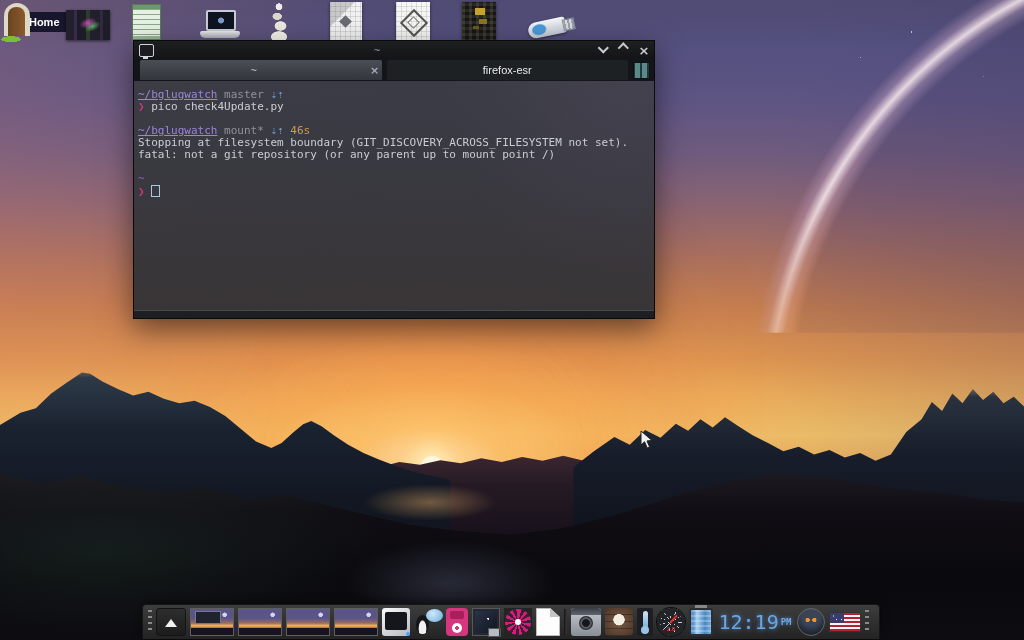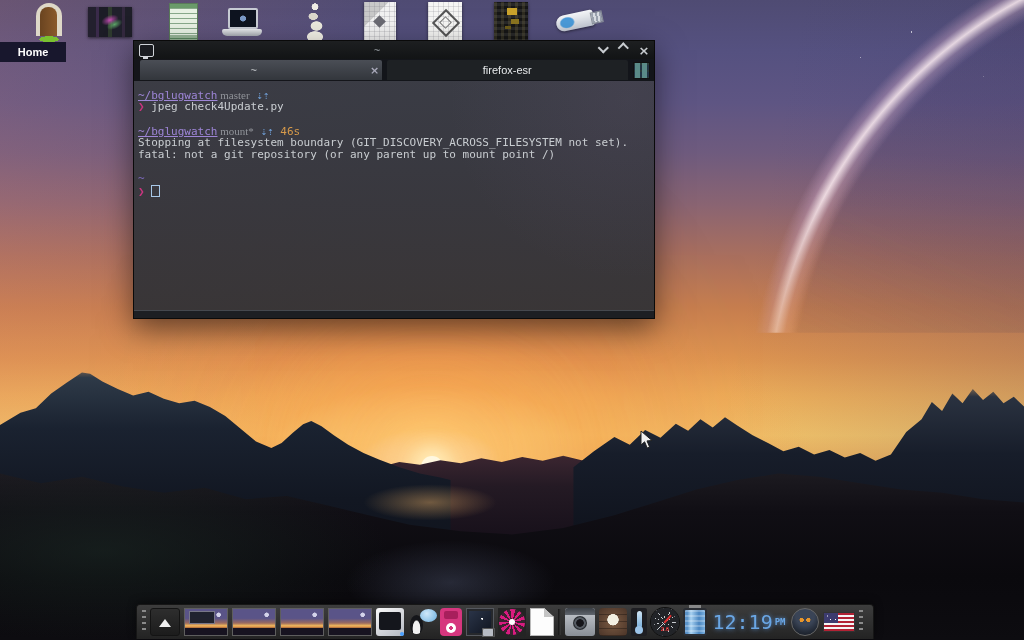--- a/index.html
+++ b/index.html
@@ -47,21 +47,21 @@
       linear-gradient(180deg,#1c1a20 74%,#100e14 80%,#0a090d 90%,#0d0c10 100%);
     clip-path:polygon(0% 74%,4% 75.5%,8% 74.5%,12% 76%,16% 77%,20% 76.2%,24% 78%,28% 77.5%,32% 79%,36% 80.5%,40% 82%,45% 83%,50% 83.5%,55% 82.5%,60% 80.5%,64% 78.5%,68% 76.5%,72% 75%,76% 74%,80% 74.5%,84% 75.5%,88% 76.5%,92% 77%,96% 78%,100% 78.5%,100% 100%,0% 100%);}
   .ground-glow{
     background:
       radial-gradient(ellipse 95px 26px at 42% 78.5%, rgba(255,190,110,.4), transparent 70%),
       radial-gradient(ellipse 150px 60px at 44% 91%, rgba(140,155,200,.22), transparent 70%),
       radial-gradient(ellipse 90px 40px at 46% 99%, rgba(165,170,200,.18), transparent 70%);}
 
   
   .dgrid{position:absolute;left:0;top:2px;display:flex;z-index:20;}
-  .dcell{width:66px;display:flex;flex-direction:column;align-items:flex-end;}
+  .dcell{width:66px;display:flex;flex-direction:row;align-items:center;}
   .dicon{height:40px;display:block;position:relative;}
   .dlabel{margin-top:0;width:100%;box-sizing:border-box;background:rgba(12,14,34,.88);
     color:#fff;font:bold 11px "Liberation Sans",sans-serif;text-align:center;padding:4px 0;}
 
   .kind-door{width:34px;height:40px;
     background:radial-gradient(ellipse 16px 5px at 50% 93%, #7ac030 0 60%, transparent 61%);}
   .kind-door::before{content:"";position:absolute;left:4px;top:1px;width:26px;height:33px;
     background:#ded8c8;border-radius:13px 13px 0 0;}
   .kind-door::after{content:"";position:absolute;left:8px;top:5px;width:17px;height:29px;
     background:linear-gradient(90deg,#6a4420,#8a5a2c);border-radius:8px 8px 0 0;}
@@ -151,27 +151,27 @@
       linear-gradient(90deg,transparent 0 1px, #5a8a88 1px 6px, transparent 6px 8px, #5a8a88 8px 13px, transparent 13px),
       linear-gradient(0deg,transparent 0 1px, #234 1px 6px, transparent 6px 8px, #234 8px 13px, transparent 13px);
     background-blend-mode:normal;border:1px solid #111;background-color:#2a3a3a;}
   .term-body{flex:1;overflow:hidden;position:relative;
     background:
       radial-gradient(circle 300px at 95% 8%, rgba(130,105,150,.12), transparent 60%),
       linear-gradient(180deg, rgba(56,58,64,.93), rgba(46,48,53,.93));
     padding:8px 4px 0 4px;}
   .term-footer{height:7px;flex:none;background:#1d1f23;border-top:1px solid #45484e;}
   .tline{height:12px;font:11px/12px "DejaVu Sans Mono",monospace;white-space:pre;}
-  .c-violet{color:var(--c-violet);text-decoration:underline;} .c-gray{color:var(--c-gray);font-family:Liberation Serif, serif;} .c-blue{color:var(--c-blue);}
+  .c-violet{color:var(--c-violet);text-decoration:underline;} .c-gray{color:var(--c-gray);} .c-blue{color:var(--c-blue);}
   .c-magenta{color:var(--c-magenta);} .c-orange{color:var(--c-orange);text-align:right;} .c-fg{color:var(--c-fg);}
   .c-dim{color:var(--c-dim);}
   .c-cursor{display:inline-block;width:7px;height:10px;border:1px solid var(--c-cursor);vertical-align:-2px;}
 
   
-  .dock{position:absolute;left:136px;top:604px;width:738px;height:35px;z-index:40;
+  .dock{position:absolute;left:142px;top:604px;width:738px;height:35px;z-index:40;
     box-sizing:border-box;display:flex;align-items:center;gap:4px;padding:0 5px;
     background:linear-gradient(#3d3d3d,#232323);border:1px solid #161616;border-bottom:none;
     border-radius:4px 4px 0 0;box-shadow:0 -2px 8px rgba(0,0,0,.4);}
   .ditem{position:relative;flex:none;width:28px;height:28px;}
   .k-handle{width:4px;height:24px;background:repeating-linear-gradient(180deg,#8a8a8a 0 2px,transparent 2px 6px);}
   .k-uparrow{width:30px;height:28px;background:linear-gradient(#2e2e2e,#1c1c1c);
     border:1px solid #141414;border-radius:3px;box-sizing:border-box;}
   .k-uparrow::before{content:"";position:absolute;left:8px;top:10px;width:0;height:0;
     border-left:6px solid transparent;border-right:6px solid transparent;border-bottom:8px solid #f0f0f0;}
   .k-workspace{width:44px;height:28px;border:1px solid #5e5e5e;box-sizing:border-box;
@@ -321,21 +321,21 @@
         <span class="tab-label">~</span>
         <span class="tab-close">×</span>
       </div>
       <div class="tab">
         <span class="tab-label">firefox-esr</span>
       </div>
       <div class="tab-grid-btn"></div>
   </div>
   <div class="term-body">
       <div class="tline"><span class="c-violet">~/bglugwatch</span><span class="c-gray"> master</span><span class="c-blue"> ⇣⇡</span></div>
-      <div class="tline"><span class="c-magenta">❯</span><span class="c-fg"> jpeg check4Update.py</span></div>
+      <div class="tline"><span class="c-magenta">❯</span><span class="c-fg"> pico check4Update.py</span></div>
       <div class="tline">&nbsp;</div>
       <div class="tline"><span class="c-violet">~/bglugwatch</span><span class="c-gray"> mount*</span><span class="c-blue"> ⇣⇡</span><span class="c-orange"> 46s</span></div>
       <div class="tline"><span class="c-fg">Stopping at filesystem boundary (GIT_DISCOVERY_ACROSS_FILESYSTEM not set).</span></div>
       <div class="tline"><span class="c-fg">fatal: not a git repository (or any parent up to mount point /)</span></div>
       <div class="tline">&nbsp;</div>
       <div class="tline"><span class="c-dim">~</span></div>
       <div class="tline"><span class="c-magenta">❯ </span><span class="c-cursor"></span></div>
     </div>
   <div class="term-footer"></div>
 </div>

